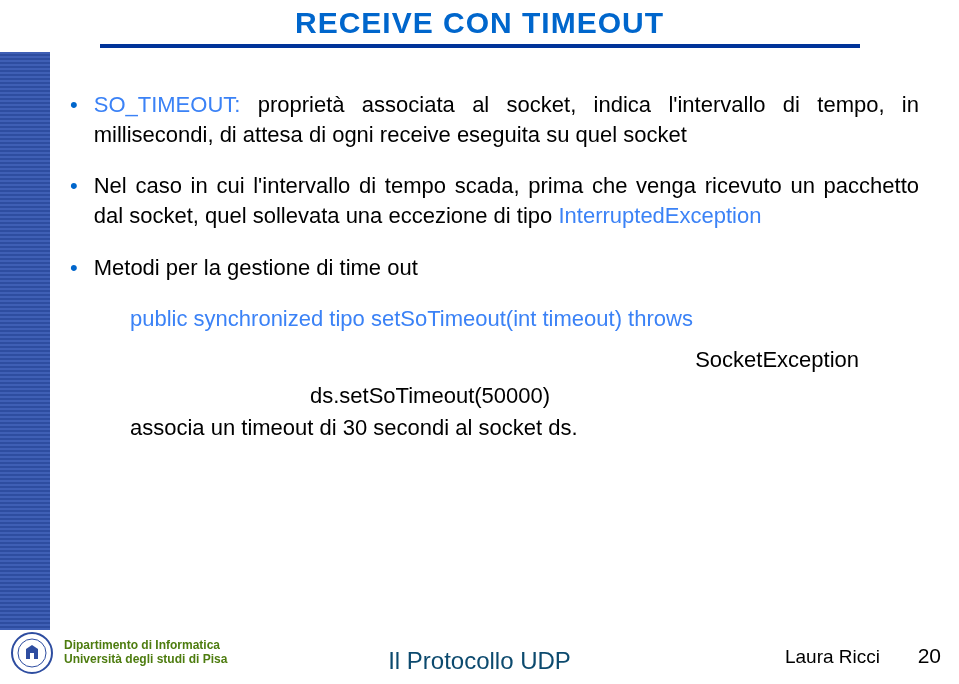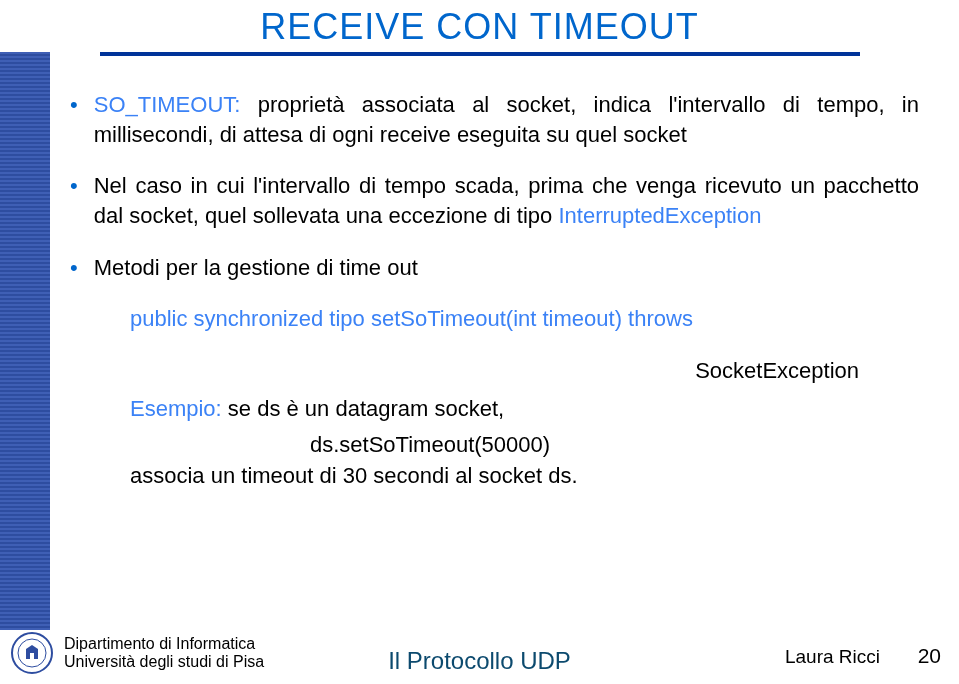--- a/index.html
+++ b/index.html
@@ -15,22 +15,22 @@
     width: 100%;
     height: 100%;
     display: flex;
     flex-direction: column;
   }
   .title-area {
     text-align: center;
     padding-top: 6px;
   }
   .title {
-    font-size: 36px;
-    font-weight: normal;
+    font-size: 30px;
+    font-weight: bold;
     color: #0066cc;
     letter-spacing: 1px;
   }
   .title-line {
     width: 760px;
     height: 4px;
     background: #003399;
     margin: 4px auto 0 auto;
   }
   .side-bar {
@@ -92,23 +92,24 @@
     align-items: center;
   }
   .crest {
     width: 44px;
     height: 44px;
     margin-left: 10px;
     margin-right: 10px;
   }
   .dept {
     font-family: Arial, sans-serif;
-    font-size: 16px;
-    color: #000000;
+    font-size: 12px;
+    color: #4d7c0f;
     line-height: 1.15;
+    font-weight: bold;
   }
   .center-footer {
     position: absolute;
     left: 50%;
     transform: translateX(-50%);
     bottom: 10px;
     text-align: left;
     color: #0c4a6e;
     font-size: 24px;
     line-height: 1.1;
@@ -159,24 +160,21 @@
 
     <div class="bullet">
       <div class="bullet-mark">•</div>
       <div class="bullet-body">
         <span class="black">Metodi per la gestione di time out</span>
       </div>
     </div>
 
     <div class="sub">
       <div class="blue">public synchronized tipo setSoTimeout(int timeout) throws</div>
-      <div class="right-label black" style="margin-top:22px;">SocketException</div>
-      <div style="margin-top:8px;">
-        <span class="blue">Esempio:</span><span class="black"> se ds è un datagram socket,</span>
-      </div>
+      <div class="right-label black" style="margin-top:11px;">SocketException</div>
       <div class="indent2 black">ds.setSoTimeout(50000)</div>
       <div class="black" style="margin-top:2px;">associa un timeout di 30 secondi al socket ds.</div>
     </div>
 
   </div>
 
   <div class="footer">
     <svg class="crest" viewBox="0 0 44 44">
       <circle cx="22" cy="22" r="20" fill="none" stroke="#2e4da0" stroke-width="2"></circle>
       <circle cx="22" cy="22" r="14" fill="none" stroke="#2e4da0" stroke-width="1"></circle>

